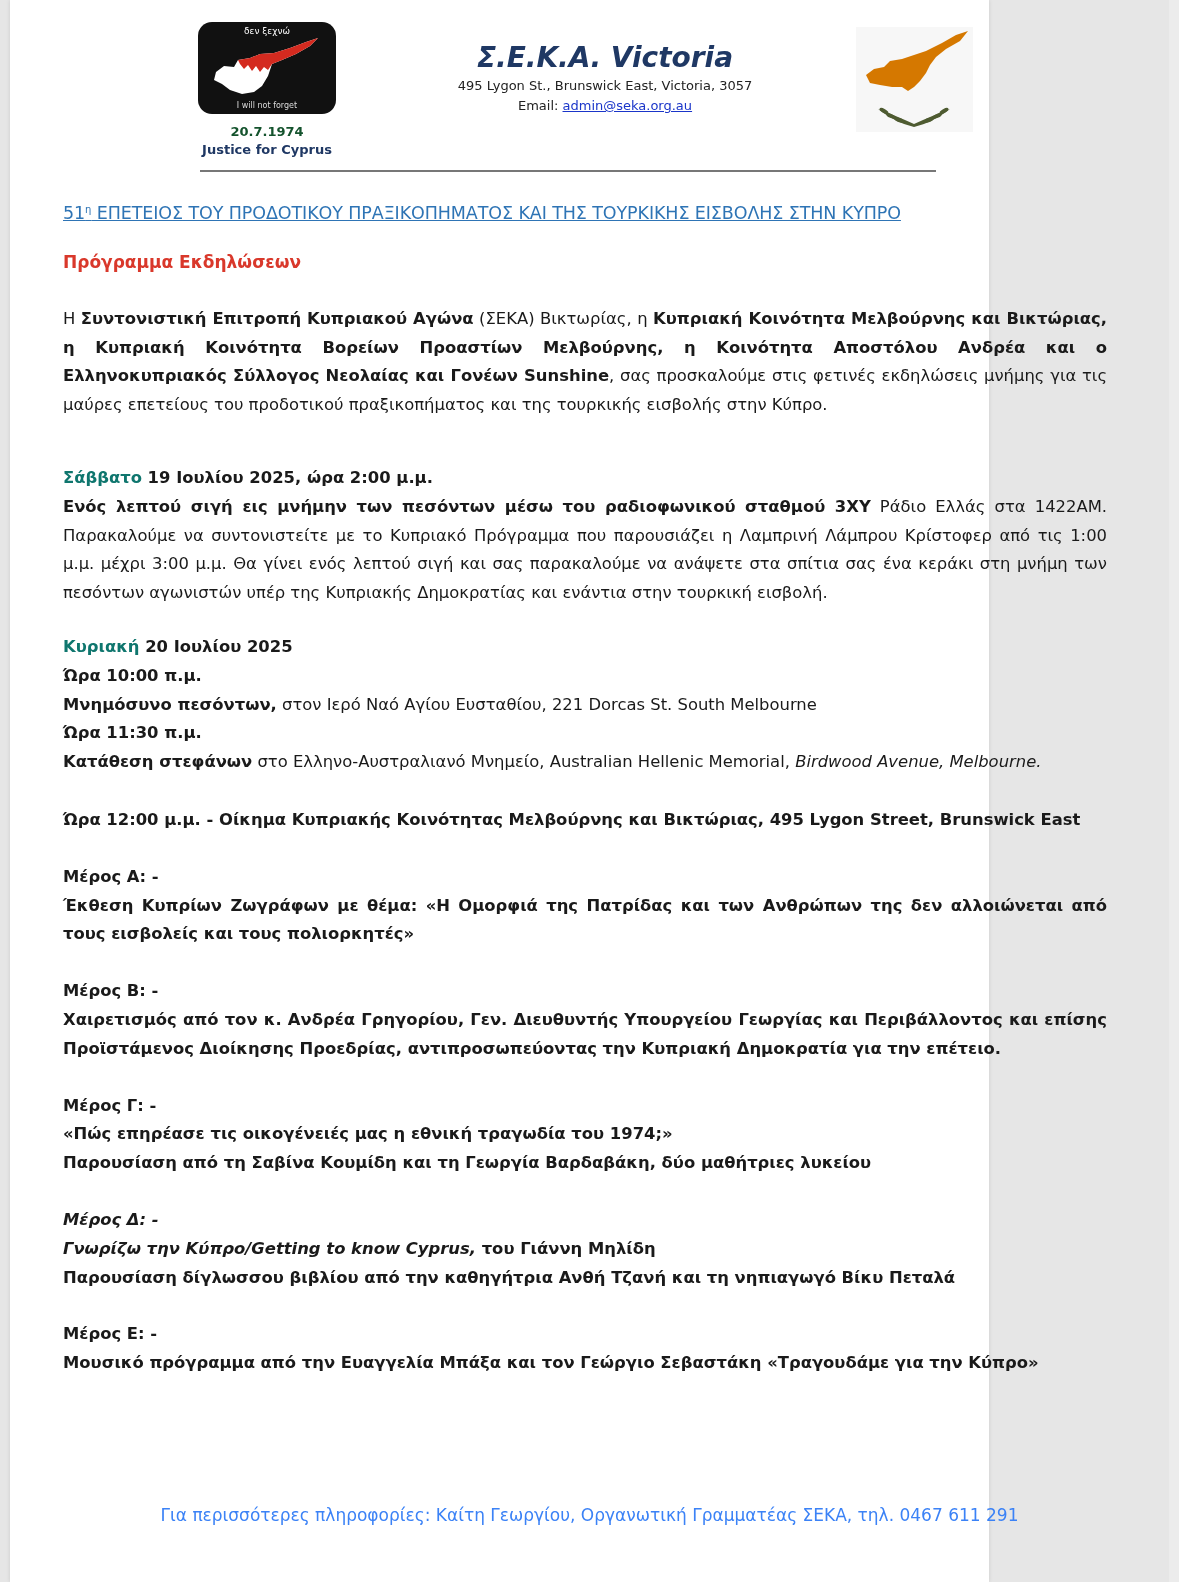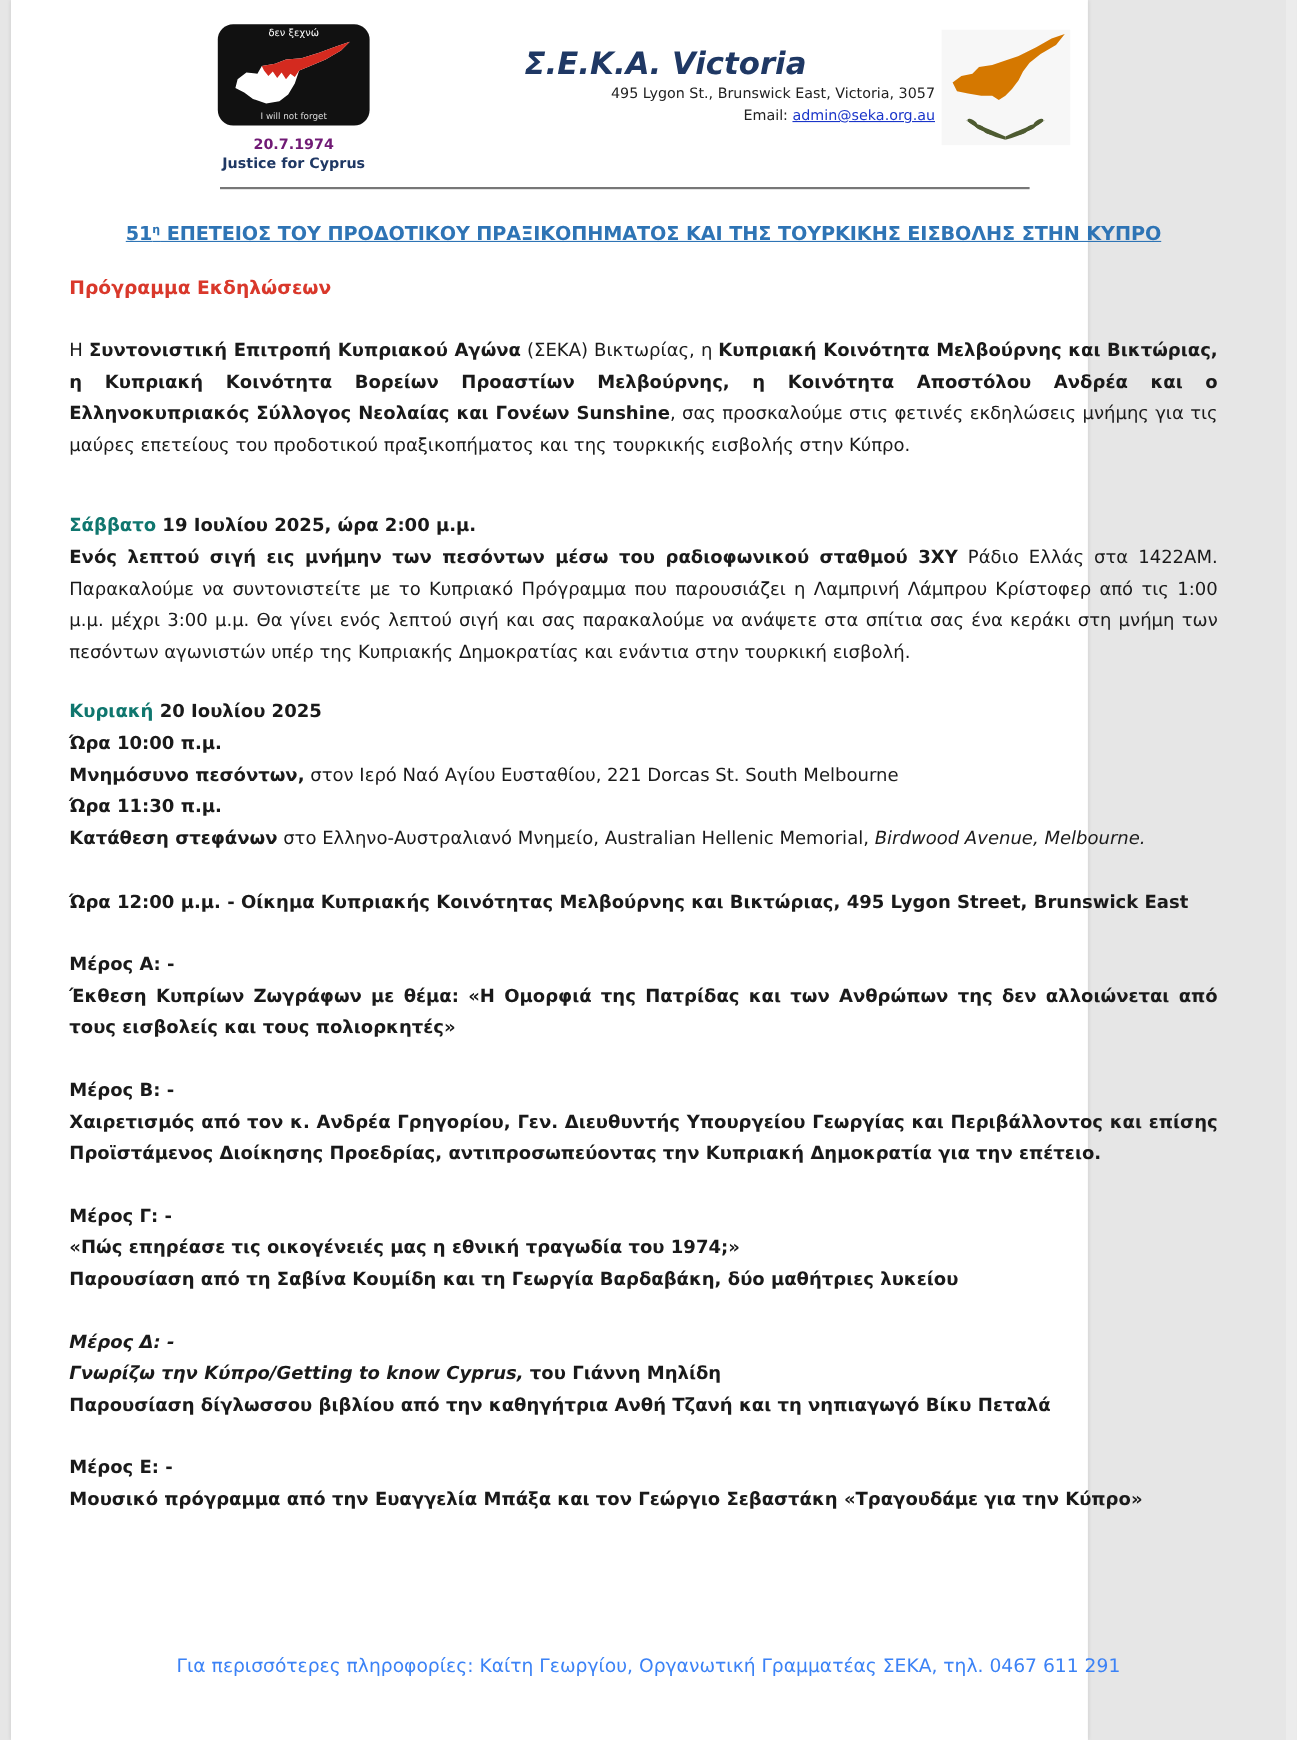--- a/index.html
+++ b/index.html
@@ -34,60 +34,59 @@
   .logo-tv .top-text {
     position: absolute; top: 4px; left: 0; right: 0; color: #fff;
     font-size: 9px; font-family: "DejaVu Sans", sans-serif;
   }
   .logo-tv .bottom-text {
     position: absolute; bottom: 4px; left: 0; right: 0; color: #ddd;
     font-size: 8px; font-family: "DejaVu Sans", sans-serif;
   }
   .logo-tv svg { position: absolute; left: 12px; top: 14px; }
   .logo-date {
-    margin-top: 10px; font-weight: bold; font-size: 13px; color: #701a75;
+    margin-top: 10px; font-weight: bold; font-size: 13px; color: #14532d;
     font-family: "DejaVu Sans", sans-serif;
   }
   .logo-sub {
     margin-top: 3px; font-weight: bold; font-size: 13px; color: #1f3864;
     font-family: "DejaVu Sans", sans-serif;
   }
   .header-center {
     position: absolute; left: 350px; top: 40px; width: 490px; text-align: center;
   }
   .org-title {
     font-size: 28px; font-style: italic; font-weight: bold; color: #1f3864;
     font-family: "DejaVu Sans", sans-serif; line-height: 36px;
   }
   .org-subtitle {
     font-size: 20px; font-weight: bold; color: #1f3864;
     font-family: "DejaVu Sans", sans-serif; line-height: 28px; margin-top: 2px;
   }
   .org-address, .org-email {
     font-size: 13px; color: #222; line-height: 20px;
     font-family: "DejaVu Sans", sans-serif;
-    text-align: right;
   }
   .org-email a { color: #1a35c9; text-decoration: underline; }
   .flag {
     position: absolute; left: 846px; top: 27px; width: 117px; height: 105px;
     background: #f7f7f7;
   }
   .header-rule {
     position: absolute; left: 190px; top: 170px; width: 736px; height: 2px;
     background: #777;
   }
   
   .content {
     position: absolute; left: 53px; top: 196px; width: 1044px;
     font-family: "DejaVu Sans", sans-serif;
     font-size: 16.4px; line-height: 28.8px; color: #1a1a1a;
   }
   .main-heading {
-    text-align: center; font-weight: bold; color: #2e74b5;
+    font-weight: normal; color: #2e74b5;
     text-decoration: underline; font-size: 17.5px; line-height: 28px;
     letter-spacing: -0.1px;
   }
   .main-heading sup { font-size: 10px; vertical-align: 6px; }
   .programme-title {
     margin-top: 21px; color: #d9382b; font-weight: bold; font-size: 17px;
   }
   .intro {
     margin-top: 28px; text-align: justify;
   }

